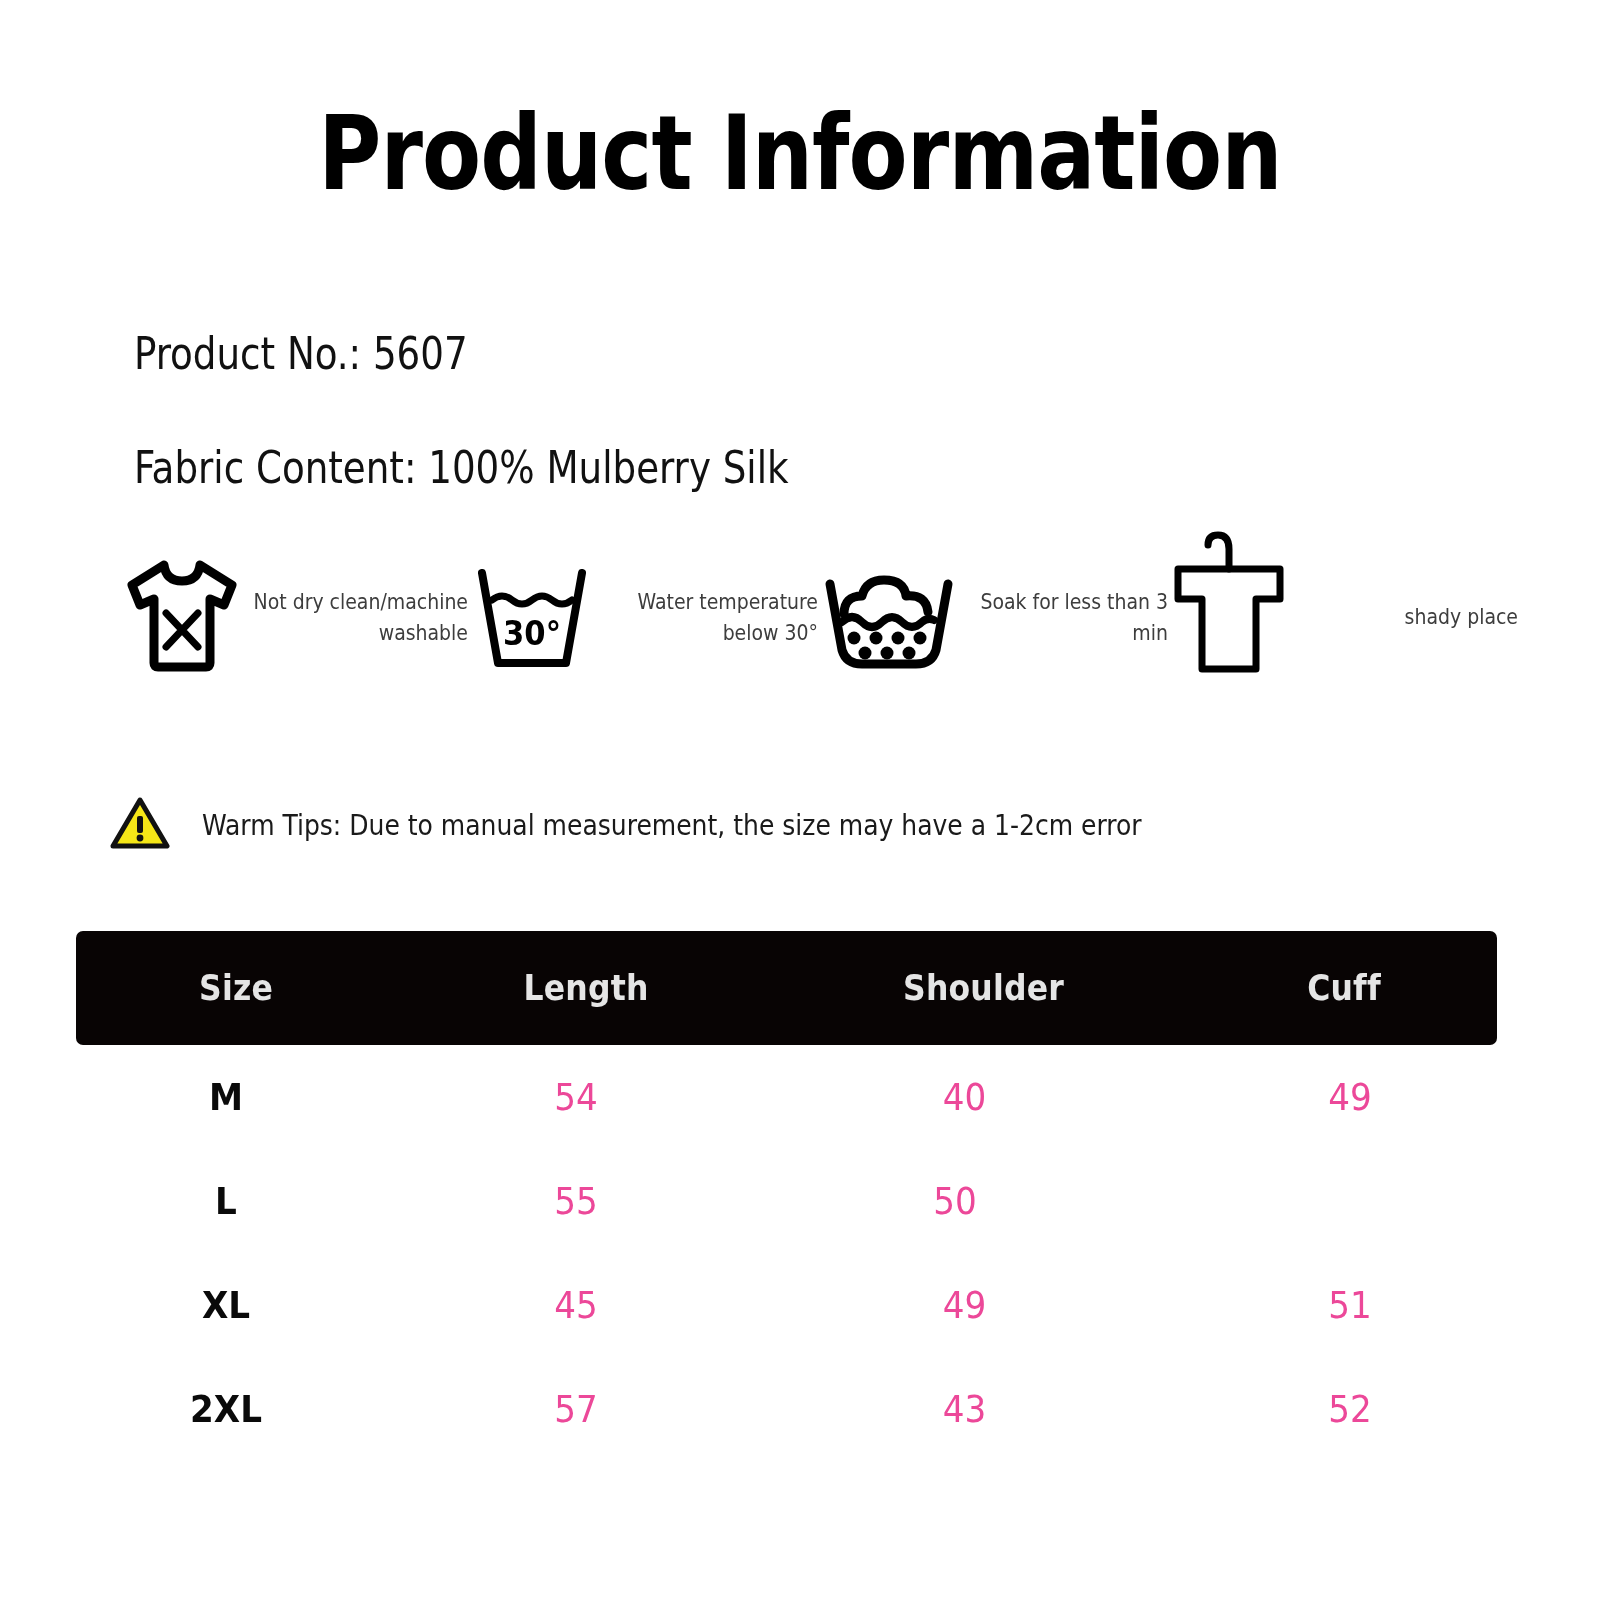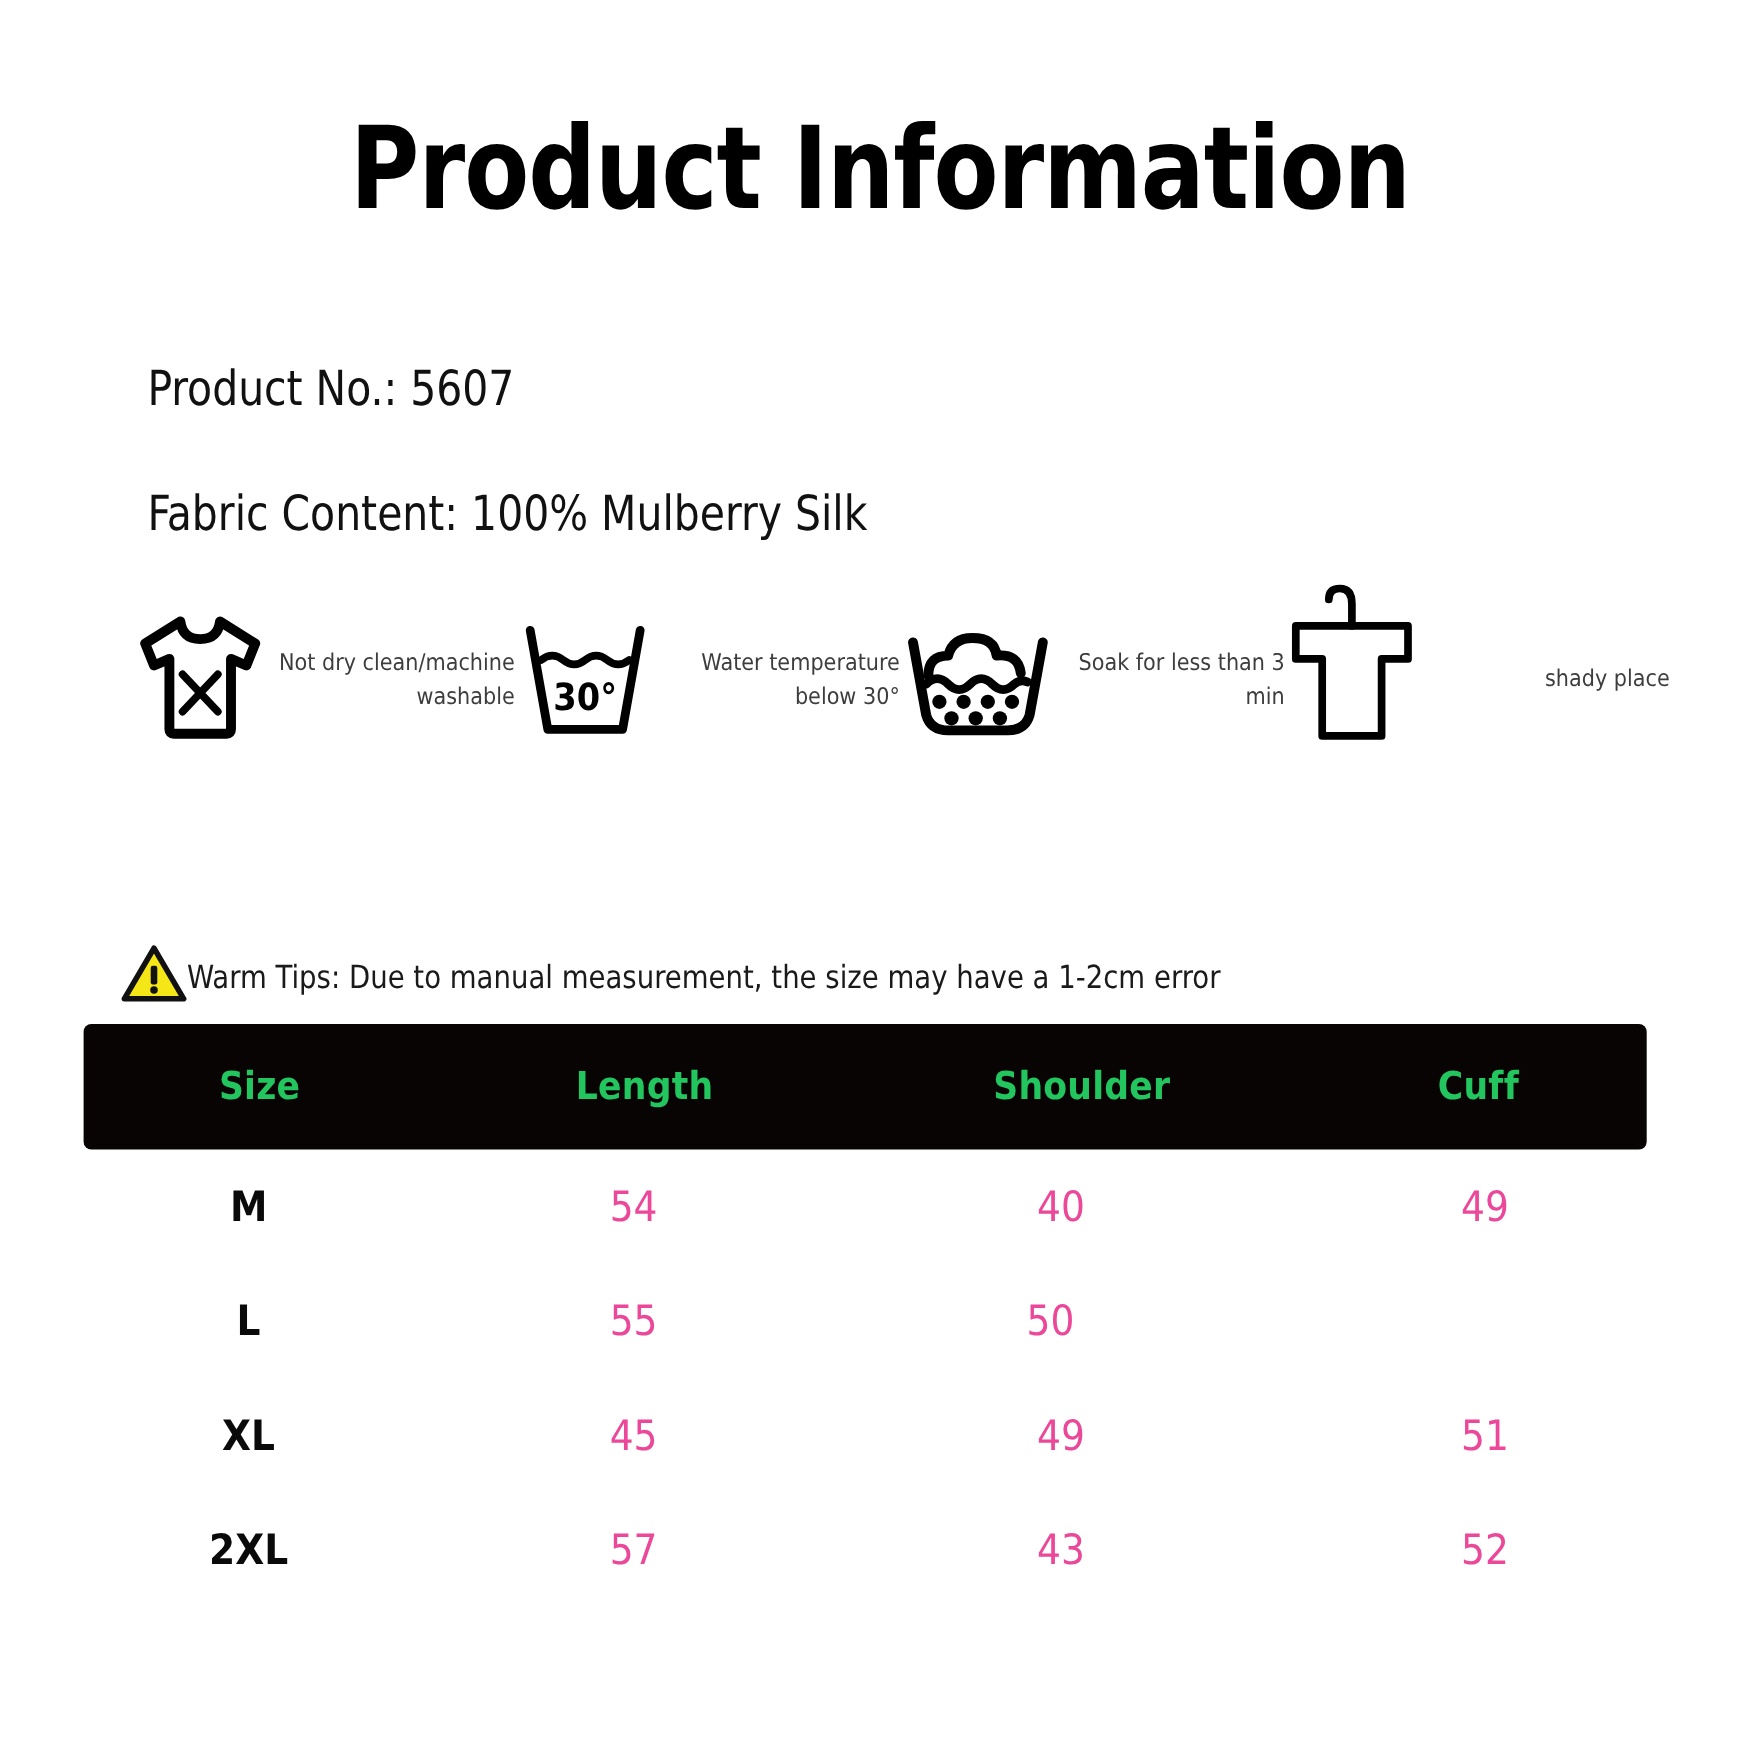--- a/index.html
+++ b/index.html
@@ -46,43 +46,43 @@
     height:135px; display:flex; align-items:flex-end; justify-content:center;
   }
   .care-label{
     margin-top:20px; width:300px; text-align:right;
     font-family:"DejaVu Sans Condensed","Liberation Sans Narrow","Liberation Sans",sans-serif;
     font-size:21px; line-height:1.45; color:#3d3d3d;
   }
 
   
   .tips{
-    position:absolute; left:110px; top:858px;
-    display:flex; align-items:center; gap:0;
+    position:absolute; left:110px; top:796px;
+    display:flex; align-items:center; gap:32px;
   }
   .tips-text{
     font-family:"DejaVu Sans Condensed","Liberation Sans Narrow","Liberation Sans",sans-serif;
     font-size:29px; color:#1a1a1a; white-space:nowrap;
     transform:scaleX(0.96); transform-origin:left center;
   }
 
   
   .table{
     position:absolute; left:76px; top:931px; width:1421px;
   }
   .thead{
     background:#080404; border-radius:7px;
     height:114px; display:flex; align-items:center;
   }
   .th, .td{
     font-family:"DejaVu Sans Condensed","Liberation Sans Narrow","Liberation Sans",sans-serif;
     text-align:center;
   }
   .th{
-    color:#22c55e; font-weight:700; font-size:35px; letter-spacing:0.2px;padding-left:20px;
+    color:#e5e5e5; font-weight:700; font-size:35px; letter-spacing:0.2px;padding-left:20px;
   }
   .col-size{ width:300px; }
   .col-len{ width:400px; }
   .col-sho{ width:395px; }
   .col-cuf{ width:326px; }
 
   .trow{
     height:104px; display:flex; align-items:center;
   }
   .trow:first-of-type{ margin-top:90px; }

